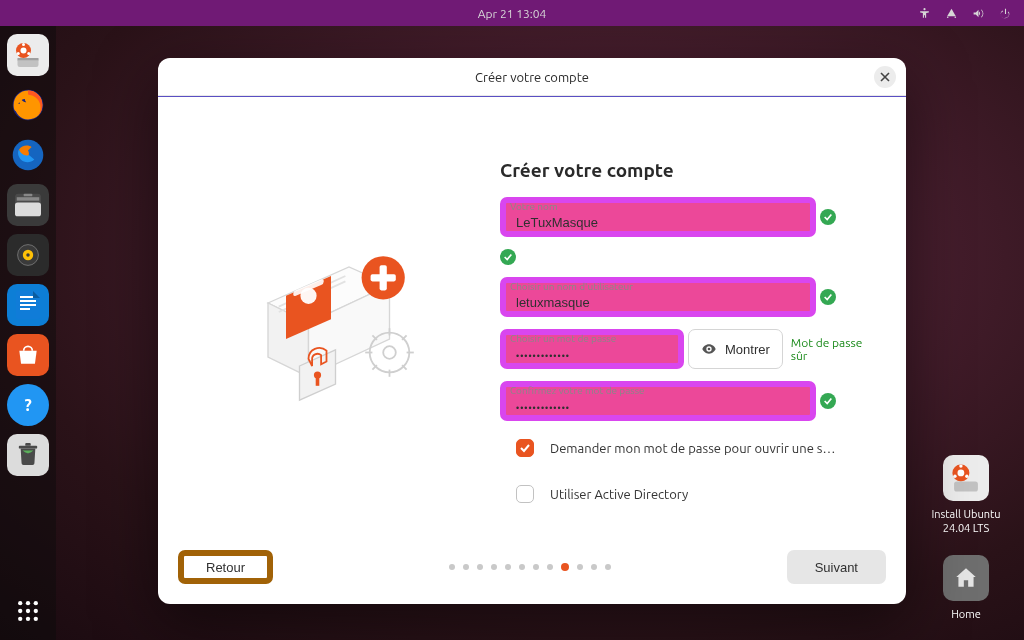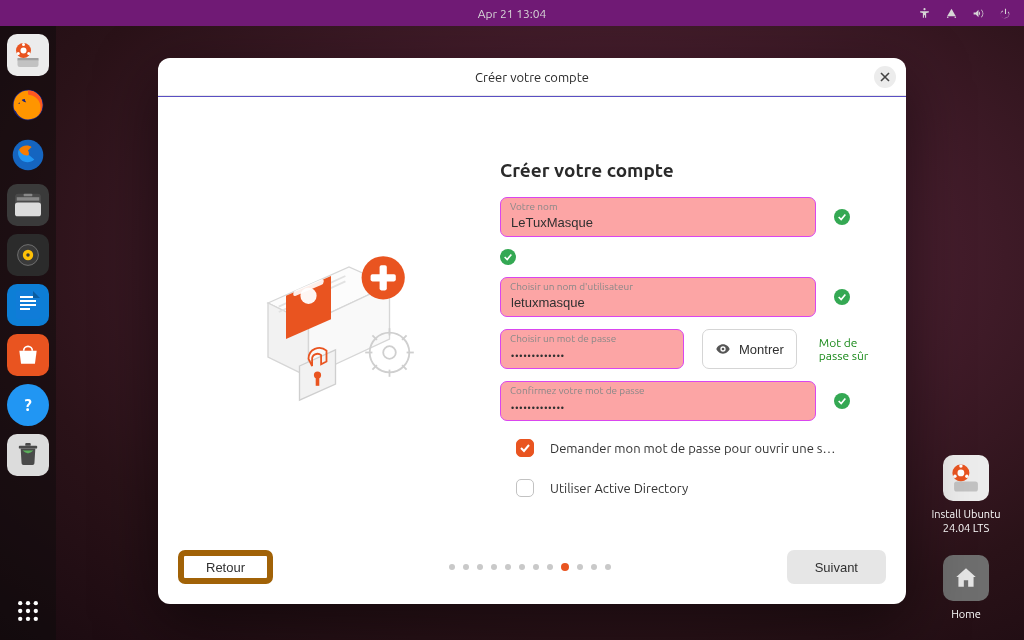--- a/index.html
+++ b/index.html
@@ -142,43 +142,43 @@
     .section-title {
       font-size: 19px;
       font-weight: 600;
       color: #2a2a2a;
       margin-bottom: 16px;
     }
     .form-row {
       display: flex;
       align-items: center;
       margin-bottom: 12px;
-      gap: 18px;
+      gap: 4px;
     }
     .field-wrap {
       position: relative;
       flex: 0 0 316px;
     }
     .field-wrap.pw { flex: 0 0 184px; }
     .field-label {
       position: absolute;
       left: 10px;
       top: 4px;
       font-size: 10px;
       color: #888;
     }
     .text-input {
       width: 100%;
       height: 40px;
-      border: 1px solid #d946ef;
+      border: 6px solid #d946ef;
       border-radius: 7px;
       padding: 14px 10px 4px 10px;
       font-size: 13px;
       color: #303030;
-      background: #fca5a5;
+      background: #ec4899;
       outline: none;
     }
     .check-ok {
       width: 16px; height: 16px; border-radius: 50%; background: #34a853;
       display: flex; align-items: center; justify-content: center;
     }
     .pw-row { margin-bottom: 12px; }
     .btn-montrer {
       height: 40px;
       border: 1px solid #d5d5d5;
@@ -193,21 +193,21 @@
     .pw-strength { font-size: 12px; color: #1a8a1a; margin-left: 4px; }
     .checkbox-row {
       display: flex;
       align-items: center;
       gap: 16px;
       margin-top: 18px;
       margin-left: 16px;
       font-size: 13px;
       color: #333;
     }
-    .checkbox-row + .checkbox-row { margin-top: 22px; }
+    .checkbox-row + .checkbox-row { margin-top: 28px; }
     .cb {
       width: 18px; height: 18px; border-radius: 5px;
       border: 1.5px solid #c2c2c2; background: #fff;
       display: flex; align-items: center; justify-content: center; flex-shrink: 0;
     }
     .cb.checked { background: #E95420; border-color: #E95420; }
     .cb.checked svg { display: block; }
     .cb svg { display: none; }
 
     .footer {

